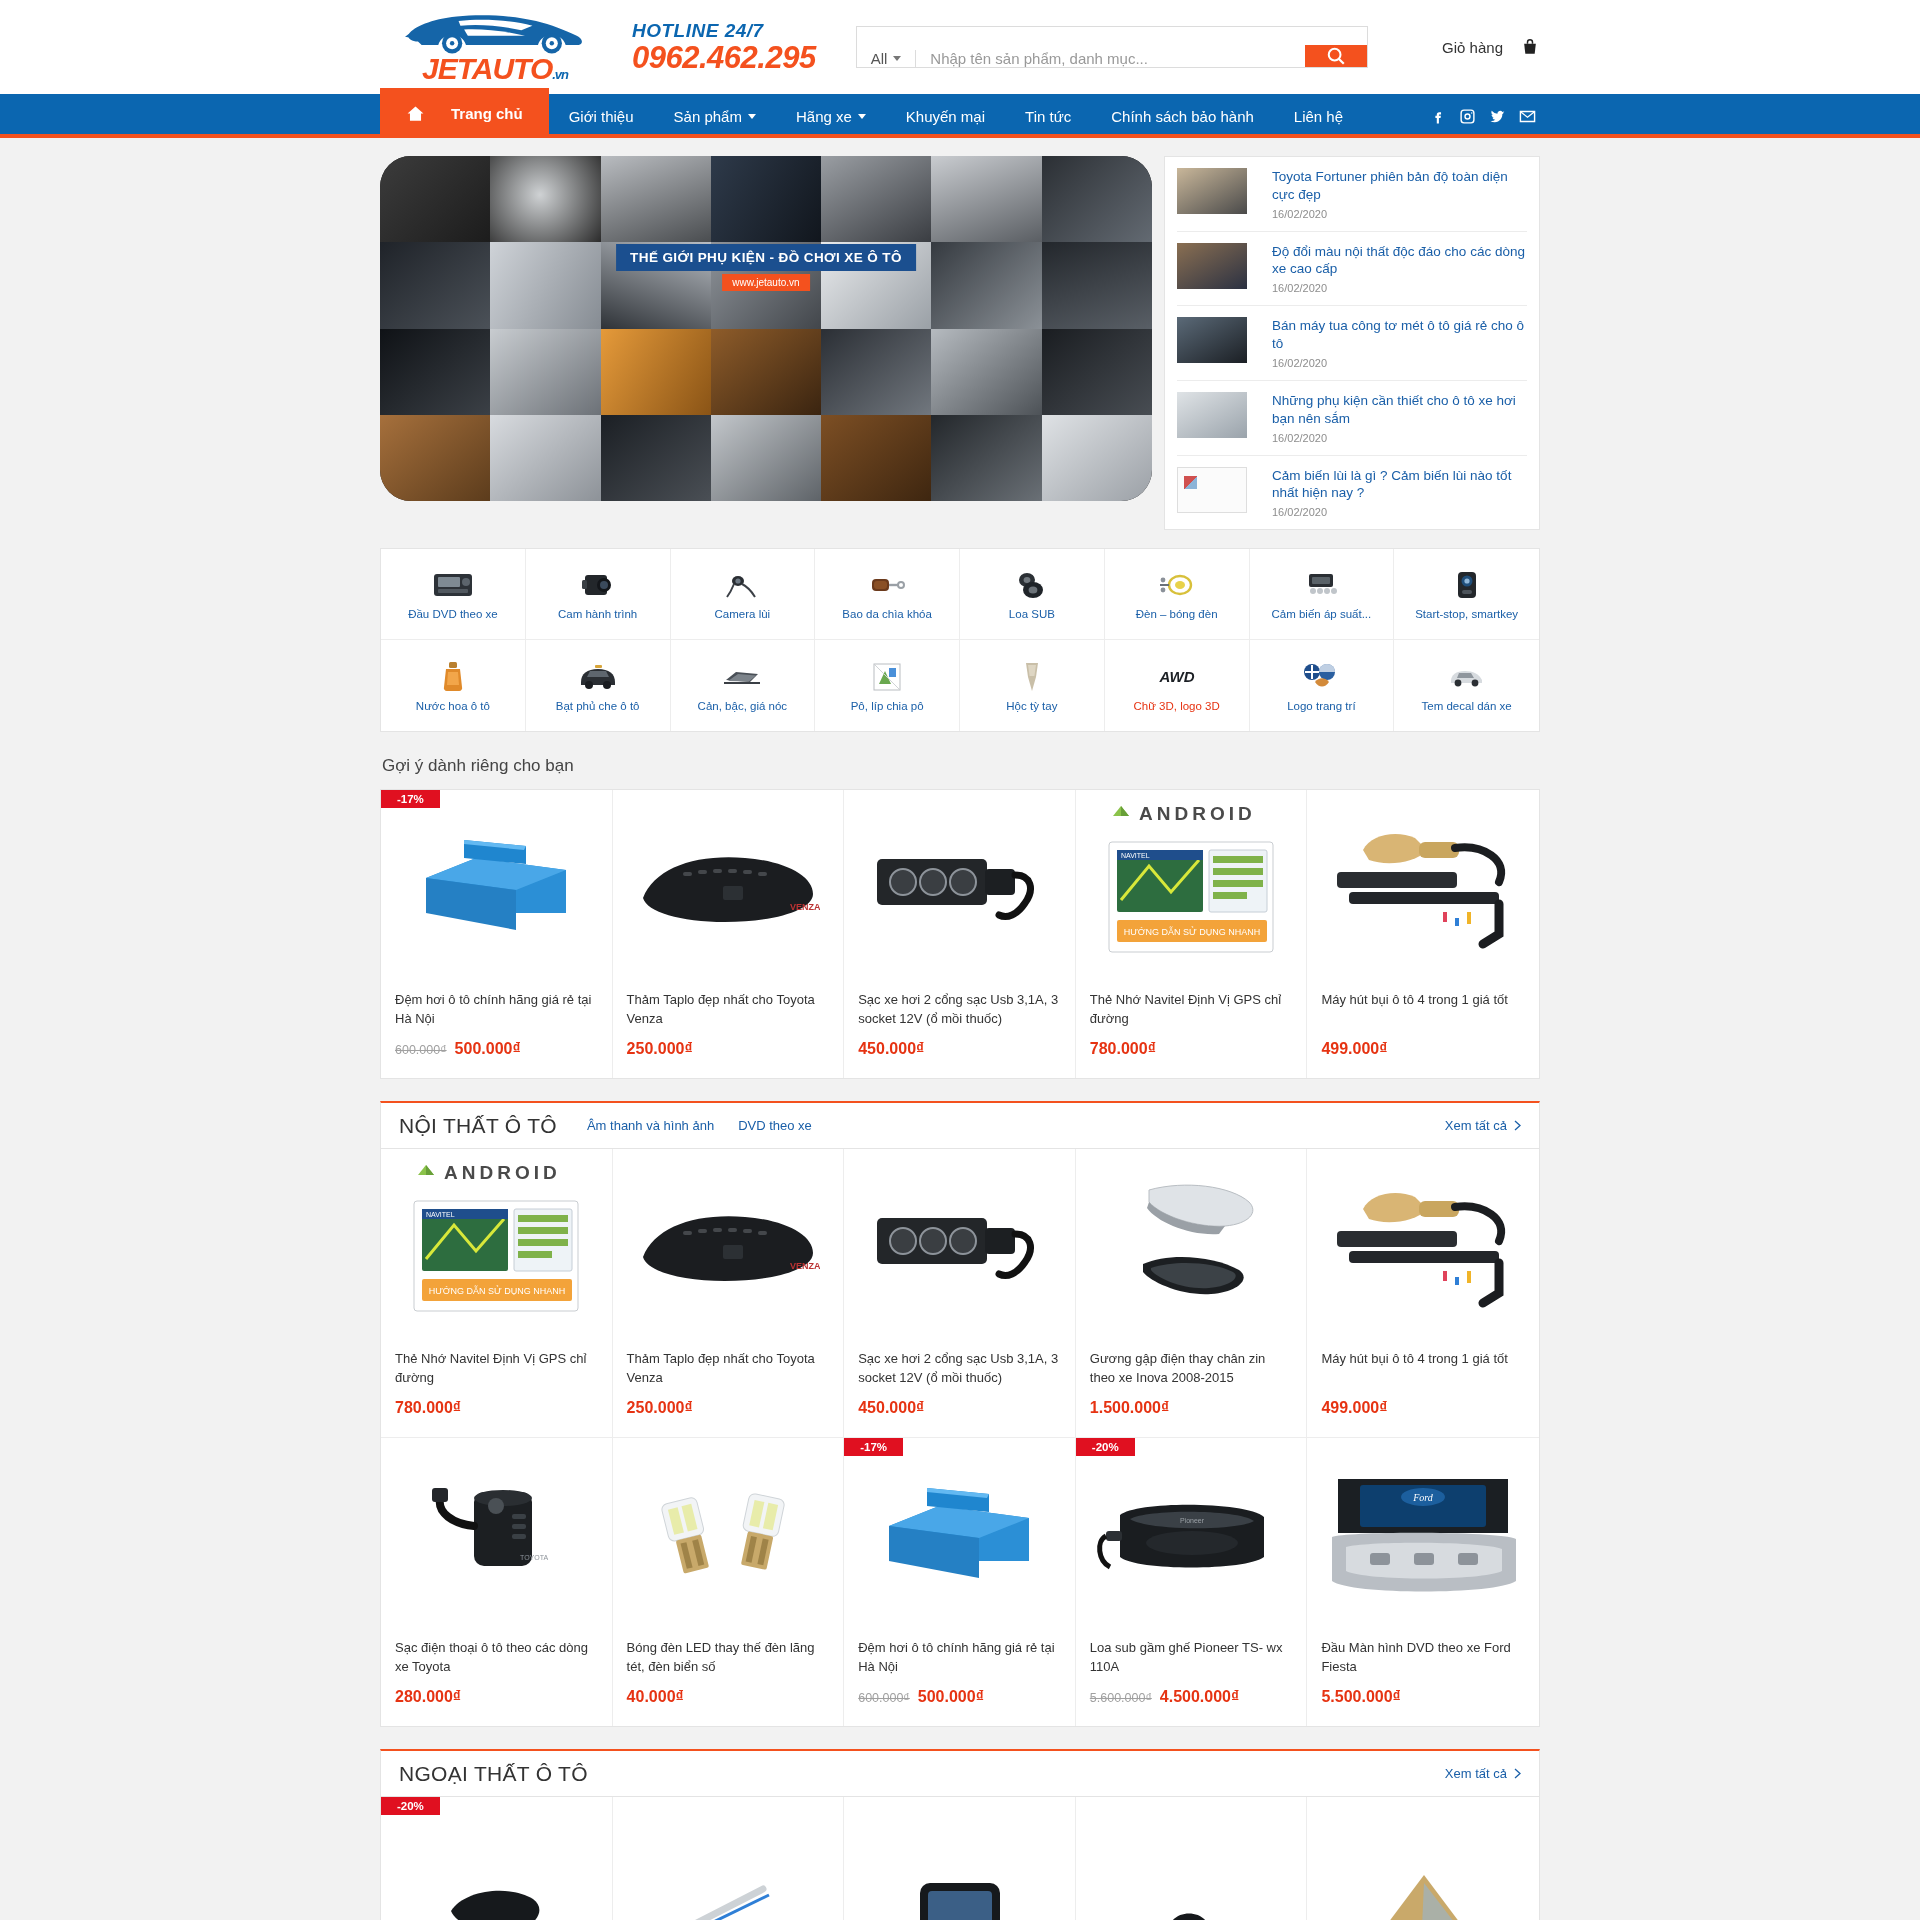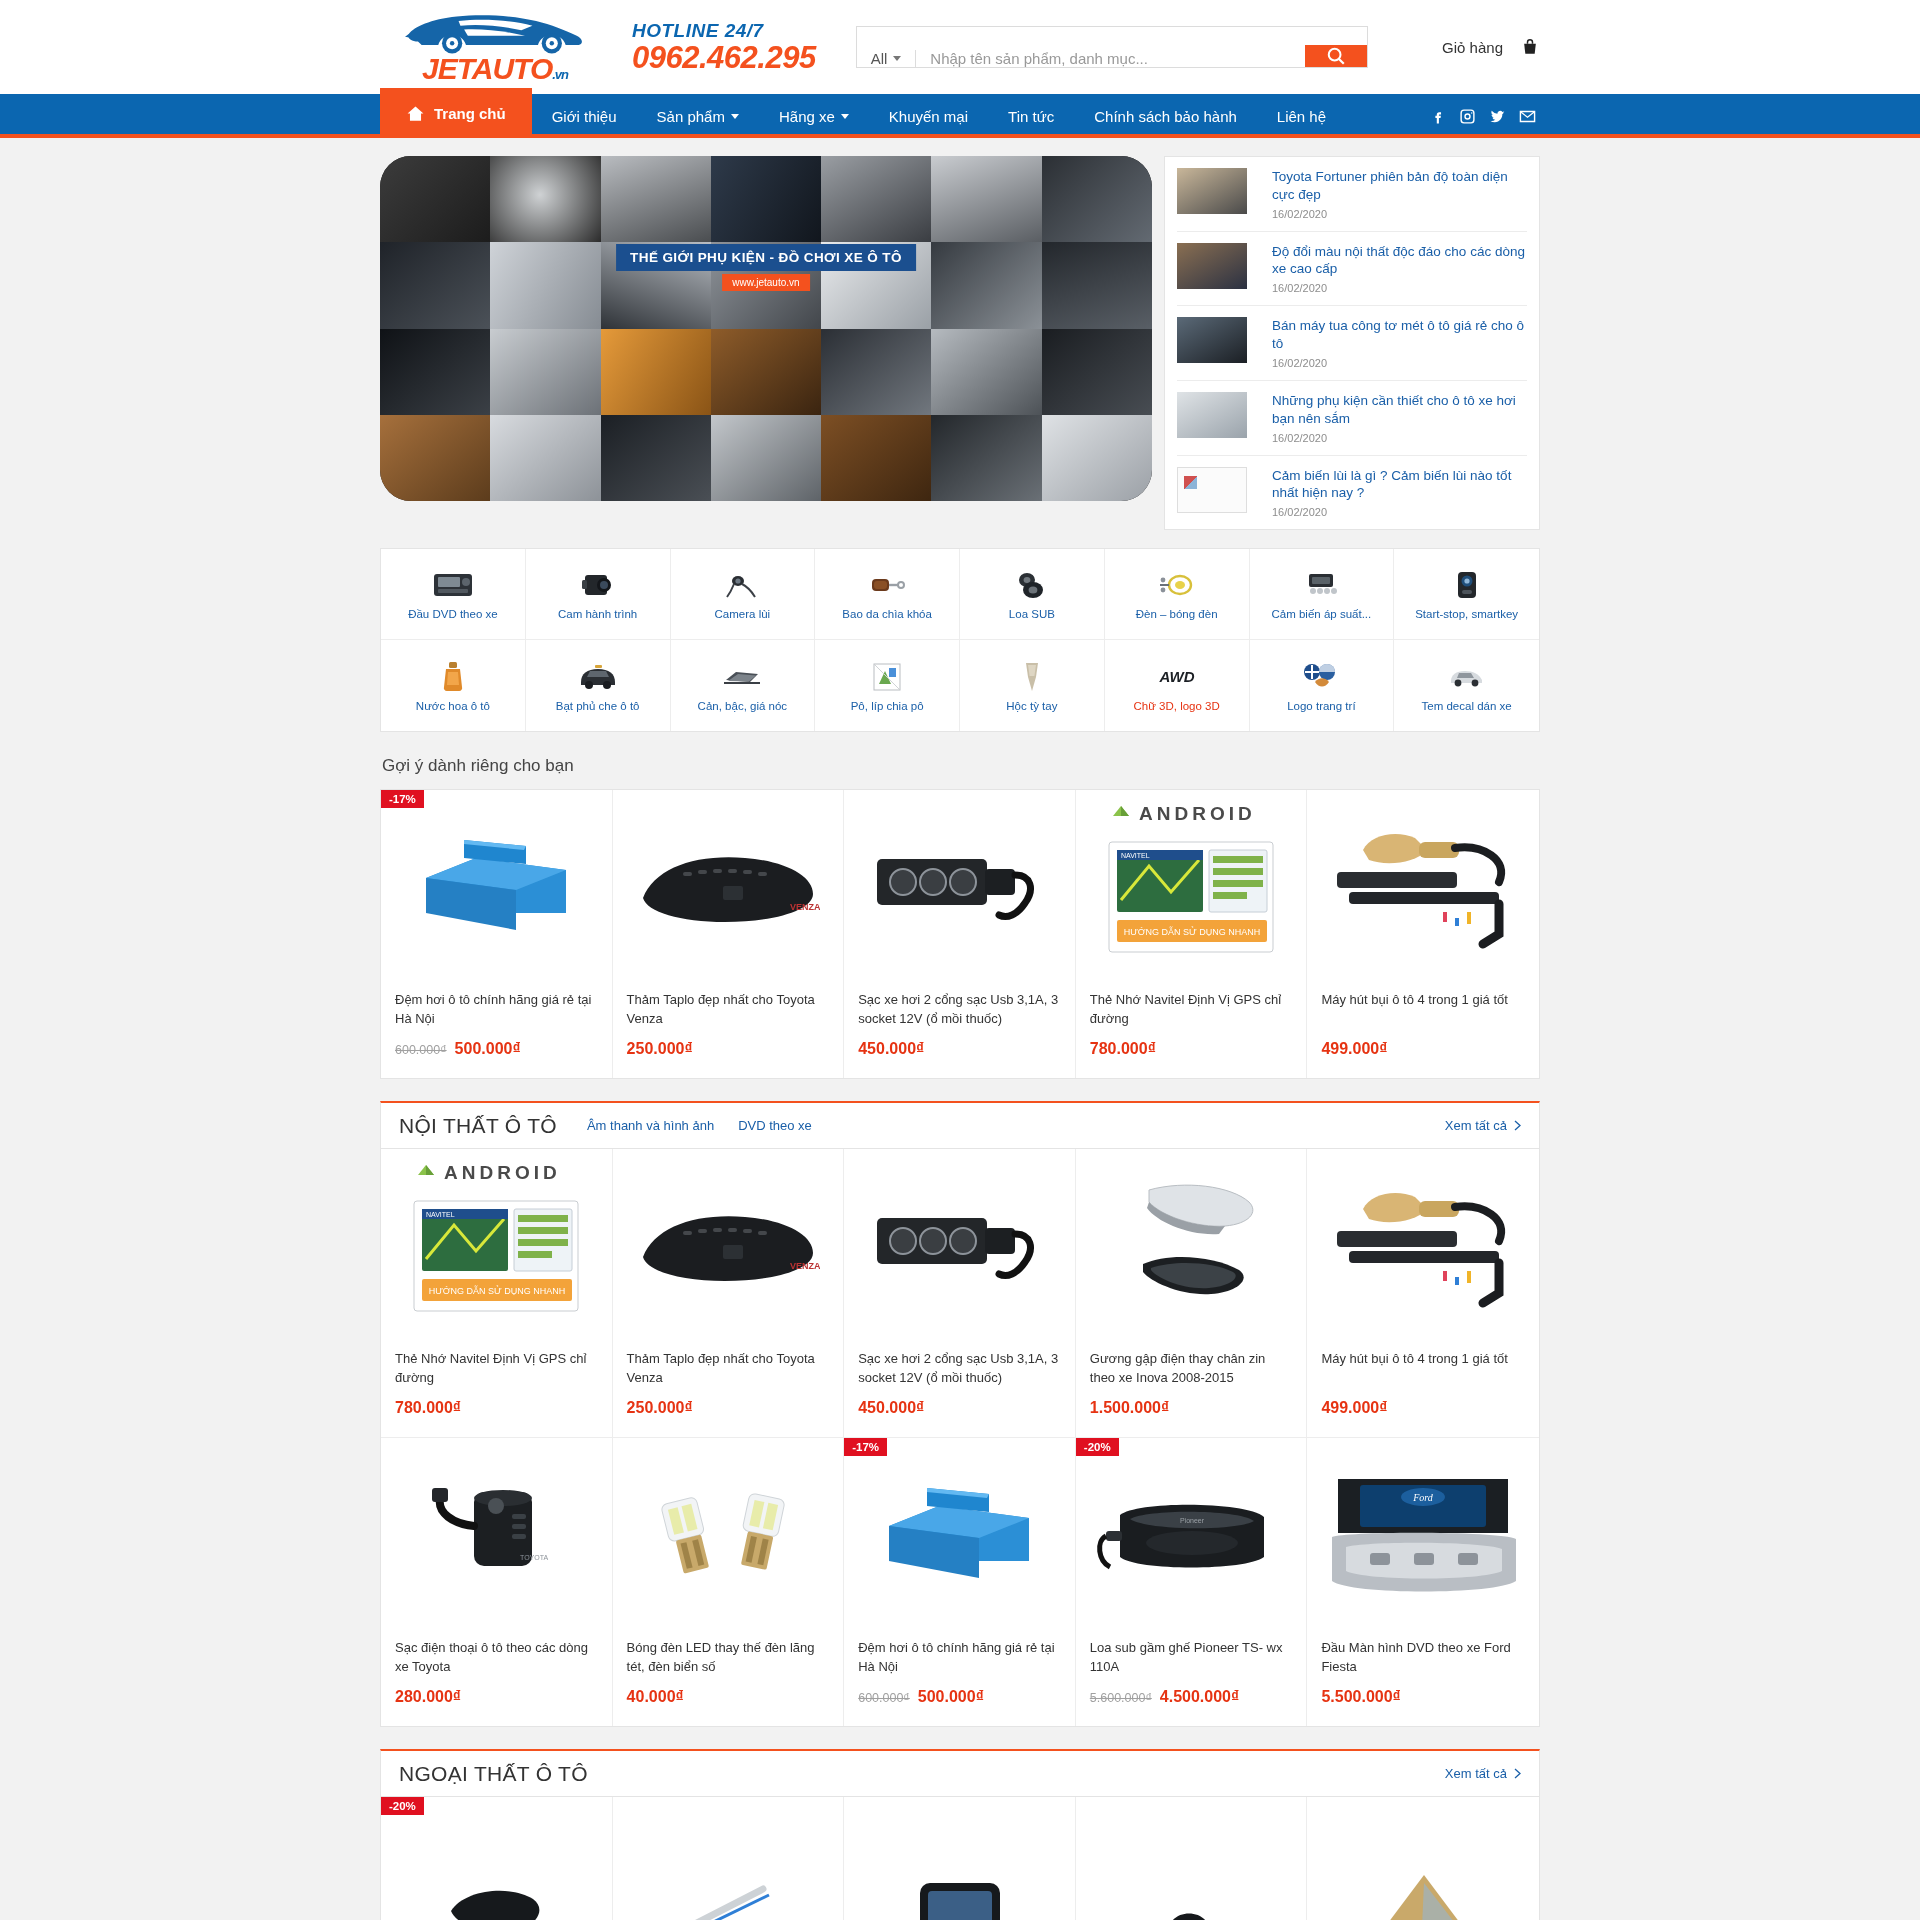--- a/index.html
+++ b/index.html
@@ -28,21 +28,21 @@
   .sel-all { display:flex; align-items:center; gap:6px; padding:0 14px; font-size:15px; color:#555; border-right:1px solid #dcdcdc; background:#fff; cursor:pointer; white-space:nowrap;}
   .caret { width:0;height:0;border-left:4px solid transparent;border-right:4px solid transparent;border-top:5px solid #777; display:inline-block; }
   .search-input { flex:1; border:none; outline:none; padding:0 14px; font-size:15px; color:#333; font-family:"Liberation Sans",sans-serif; }
   .search-input::placeholder { color:#999; }
   .search-btn { width:62px; background:#f4511e; border:none; display:flex; align-items:center; justify-content:center; cursor:pointer; }
   .cart { margin-left:auto; display:flex; align-items:center; gap:17px; color:#333; font-size:15px; cursor:pointer;}
 
   
   .nav { background:#0b66b0; height:44px; border-bottom:4px solid #f4511e; position:relative; }
   .nav-inner { width:1160px; margin:0 auto; display:flex; align-items:stretch; height:44px; position:relative; }
-  .nav-home { background:#f4511e; color:#fff; display:flex; align-items:center; gap:9px; padding:0 26px; font-weight:bold; font-size:15px; margin-top:-6px; height:50px; cursor:pointer;}
+  .nav-home { background:#f4511e; color:#fff; display:flex; align-items:center; gap:26px; padding:0 26px; font-weight:bold; font-size:15px; margin-top:-6px; height:50px; cursor:pointer;}
   .nav-item { display:flex; align-items:center; gap:6px; padding:0 20px; color:#fff; font-size:15px; cursor:pointer; white-space:nowrap;}
   .nav-item .caret { border-top-color:#fff; }
   .social { margin-left:auto; display:flex; align-items:center; gap:13px; padding-right:4px;}
   .soc { width:17px;height:17px; fill:#fff; cursor:pointer; }
 
   
   .wrap { width:1160px; margin:0 auto; }
   .hero-row { display:flex; gap:12px; padding-top:18px; }
   .hero { width:772px; height:345px; background:#111; position:relative; overflow:hidden;border-radius:31px; }
   .hero-grid { position:absolute; inset:0; display:grid; grid-template-columns:repeat(7,1fr); grid-template-rows:repeat(4,1fr); }
@@ -75,21 +75,21 @@
   .sec-title { font-size:17px; color:#444; padding:24px 0 13px 2px; }
   .prodbar { background:#fff; border:1px solid #e4e4e4; }
   .prow { display:grid; grid-template-columns:repeat(5,1fr); }
   .pcard { border-right:1px solid #ededed; padding:0; position:relative; cursor:pointer; }
   .prow .pcard:nth-child(5n) { border-right:none; }
   .pimg { height:195px; display:flex; align-items:center; justify-content:center; position:relative; padding:10px;}
   .pinfo { padding:6px 14px 20px; }
   .pname { font-size:13px; color:#333; line-height:1.42; height:38px; }
   .pprice { margin-top:11px; font-size:16px; font-weight:bold; color:#e63312; display:flex; align-items:baseline; gap:8px;}
   .pold { font-size:12.5px; color:#a0a0a0; font-weight:normal; text-decoration:line-through; }
-  .badge { position:absolute; left:0; top:0; background:#e01020; color:#fff; font-size:11.5px; font-weight:bold; padding:3px 8px; z-index:3;}
+  .badge { position:absolute; left:0; top:0; background:#e01020; color:#fff; font-size:11.5px; font-weight:bold; padding:3px 16px; z-index:3;}
 
   .sechead { background:#fff; border:1px solid #e4e4e4; border-top:2px solid #f4511e; display:flex; align-items:center; height:48px; padding:0 18px; margin-top:22px;}
   .sechead-title { font-size:21px; color:#333; letter-spacing:.3px; }
   .sechead-links { display:flex; gap:24px; margin-left:30px; }
   .sechead-links a { color:#1a5fa8; font-size:13px; text-decoration:none; cursor:pointer;}
   .viewall { margin-left:auto; color:#1a5fa8; font-size:13px; display:flex; align-items:center; gap:7px; cursor:pointer;}
   .secbody { background:#fff; border:1px solid #e4e4e4; border-top:none; }
   .prow + .prow { border-top:1px solid #ededed; }
   svg { display:block; }
 </style>

